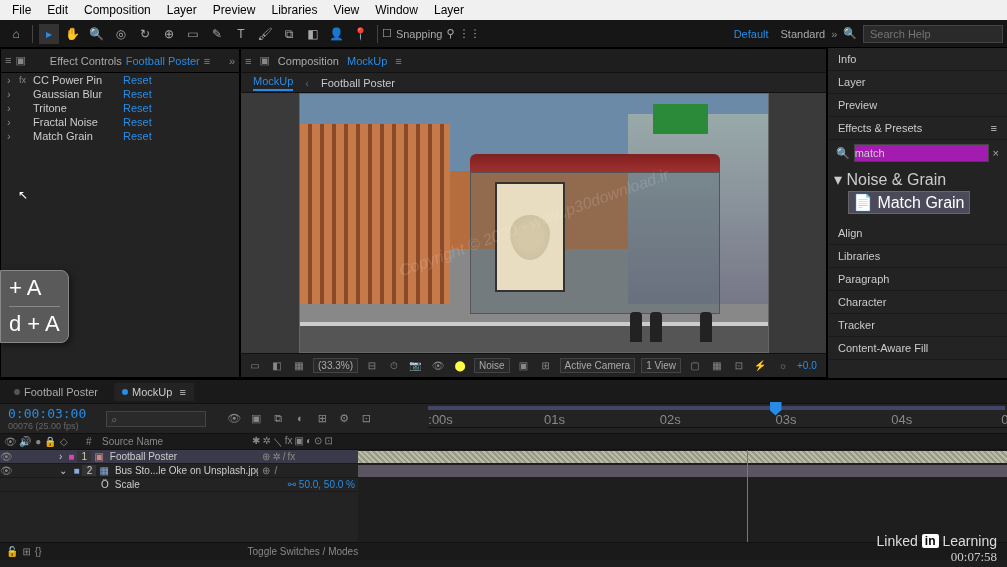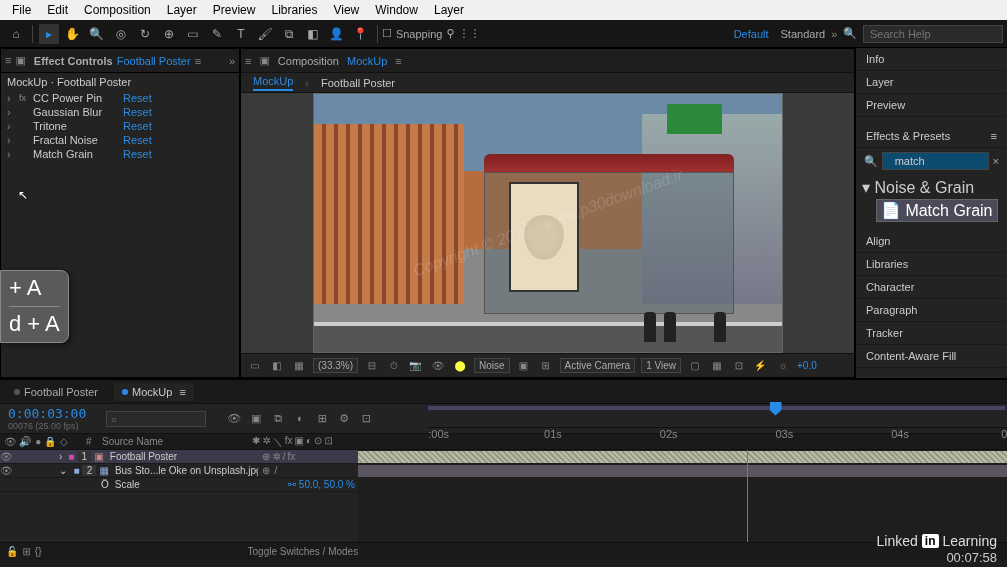--- a/index.html
+++ b/index.html
@@ -20,21 +20,21 @@
 .toolbar .search { background: #2a2a2a; border: 1px solid #444; color: #aaa; padding: 2px 6px; width: 140px; font-size: 11px; }
 
 
 .main { display: flex; height: 330px; }
 .panel { background: #232323; border: 1px solid #000; display: flex; flex-direction: column; }
 
 
 .effect-panel { width: 240px; }
 .panel-tabs { background: #1e1e1e; height: 24px; display: flex; align-items: center; padding: 0 4px; border-bottom: 1px solid #000; font-size: 11px; }
 .panel-tabs .tab-icons { display: flex; gap: 4px; color: #888; }
-.panel-tabs .tab-label { margin-left: 8px; color: #aaa; font-weight: bold; }
+.panel-tabs .tab-label { margin-left: 24px; color: #aaa; }
 .panel-tabs .tab-link { color: #288CE7; margin-left: 4px; }
 .panel-tabs .menu-icon { margin-left: auto; color: #888; }
 .effect-header { padding: 3px 6px; color: #ccc; font-size: 11px; }
 .effect-row { display: flex; align-items: center; padding: 1px 6px; font-size: 11px; }
 .effect-row .arrow { width: 12px; color: #888; }
 .effect-row .fx { width: 14px; color: #888; font-size: 9px; }
 .effect-row .name { flex: 0 0 90px; color: #ccc; }
 .effect-row .reset { color: #288CE7; }
 
 
@@ -55,24 +55,24 @@
 .sign-green { position:absolute; right: 60px; top: 10px; width: 55px; height: 30px; background:#2a8a3a; color:#efe; font-size:5px; padding:2px; line-height:1; }
 .person { position:absolute; bottom:10px; width:12px; height:30px; background:#222; border-radius:4px 4px 0 0; }
 .road { position:absolute; bottom:0; left:0; width:100%; height:30px; background:#555; border-top: 4px solid #ccc; }
 .watermark { position:absolute; top:50%; left:50%; transform: translate(-50%,-50%) rotate(-20deg); color: rgba(255,255,255,0.15); font-size: 16px; font-style: italic; pointer-events:none; white-space:nowrap; }
 
 .viewer-controls { height: 24px; background: #232323; display: flex; align-items: center; padding: 0 6px; gap: 6px; font-size: 10px; color: #aaa; border-top: 1px solid #111; }
 .viewer-controls .vc-icon { width: 16px; height: 16px; display:flex; align-items:center; justify-content:center; color:#888; }
 .viewer-controls .vc-sel { background:#2a2a2a; padding: 1px 4px; border: 1px solid #444; }
 
 
-.right-panels { width: 152px; background: #232323; border-left: 1px solid #000; }
+.right-panels { width: 180px; background: #232323; border-left: 1px solid #000; }
 .rp-item { padding: 5px 10px; border-bottom: 1px solid #1a1a1a; font-size: 11px; color: #ccc; cursor: default; }
-.rp-header { display:flex; justify-content: space-between; align-items:center;margin-top:8px; }
-.rp-search { background:#0c4a6e; border:1px solid #444; color:#ccc; padding: 2px 12px; margin: 4px 6px; width: calc(100% - 12px); font-size: 11px; }
+.rp-header { display:flex; justify-content: space-between; align-items:center; }
+.rp-search { background:#a21caf; border:1px solid #444; color:#ccc; padding: 2px 0; margin: 4px 6px; width: calc(100% - 12px); font-size: 11px; }
 .rp-search-row { display:flex; align-items:center; padding: 0 4px; }
 .rp-search-row .x { color:#aaa; padding: 0 4px; }
 .rp-tree { padding: 2px 6px; font-size: 16px; }
 .rp-tree .group { color:#ccc; padding: 2px 0; }
 .rp-tree .leaf { background:#4a4a5a; color:#fff; padding: 1px 4px; margin-left: 14px; border:1px solid #666; display:inline-block; }
 
 
 .hotkey-hint { position: absolute; left: 0; top: 270px; background: #5a5a5a; border: 1px solid #888; border-radius: 0 8px 8px 0; padding: 2px 8px; color: #fff; font-size: 22px; line-height: 1.4; box-shadow: 2px 2px 6px rgba(0,0,0,0.5); }
 
 
@@ -82,21 +82,21 @@
 .tl-tabs .tab.active { background:#232323; color:#ccc; }
 .tl-tabs .dot { width:6px; height:6px; background:#555; border-radius:50%; display:inline-block; }
 .tl-tabs .dot.active { background:#288CE7; }
 .tl-header { height: 30px; display:flex; align-items:center; background:#232323; border-bottom:1px solid #111; }
 .tl-header .timecode { color:#288CE7; font-size: 13px; padding: 0 8px; font-family: monospace; }
 .tl-header .fps { color:#666; font-size: 9px; padding-left: 8px; }
 .tl-header .search { background:#2a2a2a; border:1px solid #444; color:#aaa; padding:1px 4px; width: 100px; font-size: 11px; margin-left: 12px; }
 .tl-header .tl-icons { display:flex; gap: 6px; margin-left: 20px; color:#888; }
 .tl-header .tl-icons span { width:16px; text-align:center; }
 .tl-ruler { position: relative; height: 18px; background:#232323; border-bottom:1px solid #111; margin-left: 358px; }
-.tl-ruler .tick { position:absolute; top:18px; font-size:11px; color:#888; }
+.tl-ruler .tick { position:absolute; top:2px; font-size:13px; color:#888; }
 .tl-ruler .marker { position:absolute; top:-8px; width: 12px; height: 14px; background:#288CE7; clip-path: polygon(0 0,100% 0,100% 60%,50% 100%,0 60%); }
 .tl-cols { height: 16px; display:flex; background:#1a1a1a; font-size:10px; color:#888; align-items:center; border-bottom:1px solid #111; }
 .tl-cols .c { padding: 0 4px; }
 .tl-body { display:flex; flex: 1; }
 .tl-left { width: 358px; background:#232323; }
 .tl-right { flex:1; background:#1e1e1e; position:relative; }
 .tl-row { display:flex; align-items:center; height: 14px; font-size: 10px; border-bottom:1px solid #1a1a1a; }
 .tl-row.sel { background:#3a3a4a; }
 .tl-row .cell { padding: 0 3px; color:#ccc; }
 .tl-row .icon-comp { color:#c88; }
@@ -110,21 +110,21 @@
 .tl-playhead { position:absolute; top:0; bottom:0; width:1px; background:#288CE7; left:60%; }
 .tl-workarea { position:absolute; top:-4px; left:0; right:2px; height:4px; background:#446; }
 
 .tl-bottom { height: 18px; background:#1a1a1a; display:flex; align-items:center; font-size:10px; color:#888; border-top:1px solid #111; }
 .tl-bottom .left-icons { padding: 0 6px; display:flex; gap:4px; }
 .tl-bottom .switches { margin-left: 200px; color:#888; }
 
 
 .footer-brand { position:absolute; right: 10px; bottom: 18px; color:#ddd; font-size: 14px; display:flex; align-items:center; gap:4px; }
 .footer-brand .in { background:#fff; color:#000; font-weight:bold; padding:0 3px; border-radius:2px; font-size:12px;}
-.footer-time { position:absolute; right: 10px; bottom: 2px; color:#ccc; font-size: 13px; font-family: Liberation Sans, sans-serif; }
+.footer-time { position:absolute; right: 10px; bottom: 2px; color:#ccc; font-size: 13px; font-family: Liberation Serif, serif; }
 </style>
 </head>
 <body>
 
 <div class="menubar">
   <span>File</span>
   <span>Edit</span>
   <span>Composition</span>
   <span>Layer</span>
   <span>Preview</span>
@@ -173,21 +173,20 @@
     <div class="panel-tabs">
       <div class="tab-icons">
         <span>≡</span>
         <span>▣</span>
       </div>
       <span class="tab-label">Effect Controls</span>
       <span class="tab-link">Football Poster</span>
       <span style="margin-left:4px;color:#888">≡</span>
       <span class="menu-icon">»</span>
     </div>
-    <div class="effect-header">MockUp · Football Poster</div>
     <div>
       <div class="effect-row">
         <span class="arrow">›</span>
         <span class="fx">fx</span>
         <span class="name">CC Power Pin</span>
         <span class="reset">Reset</span>
       </div>
       <div class="effect-row">
         <span class="arrow">›</span>
         <span class="fx">&nbsp;</span>
@@ -285,22 +284,22 @@
       <input class="rp-search" style="margin: 4px 0px; flex: 1 1 0%;" value="match">
       <span class="x">×</span>
     </div>
     <div class="rp-tree">
       <div class="group">▾ <span>Noise &amp; Grain</span></div>
       <div><span class="leaf">📄 <span>Match Grain</span></span></div>
     </div>
     <div style="height:6px"></div>
     <div class="rp-item">Align</div>
     <div class="rp-item">Libraries</div>
+    <div class="rp-item">Paragraph</div>
     <div class="rp-item">Character</div>
-    <div class="rp-item">Paragraph</div>
     <div class="rp-item">Tracker</div>
     <div class="rp-item">Content-Aware Fill</div>
   </div>
 </div>
 
 <div class="hotkey-hint">
   <div>+ A</div>
   <div style="border-top:1px solid #888;margin:2px 0"></div>
   <div>d + A</div>
 </div>

